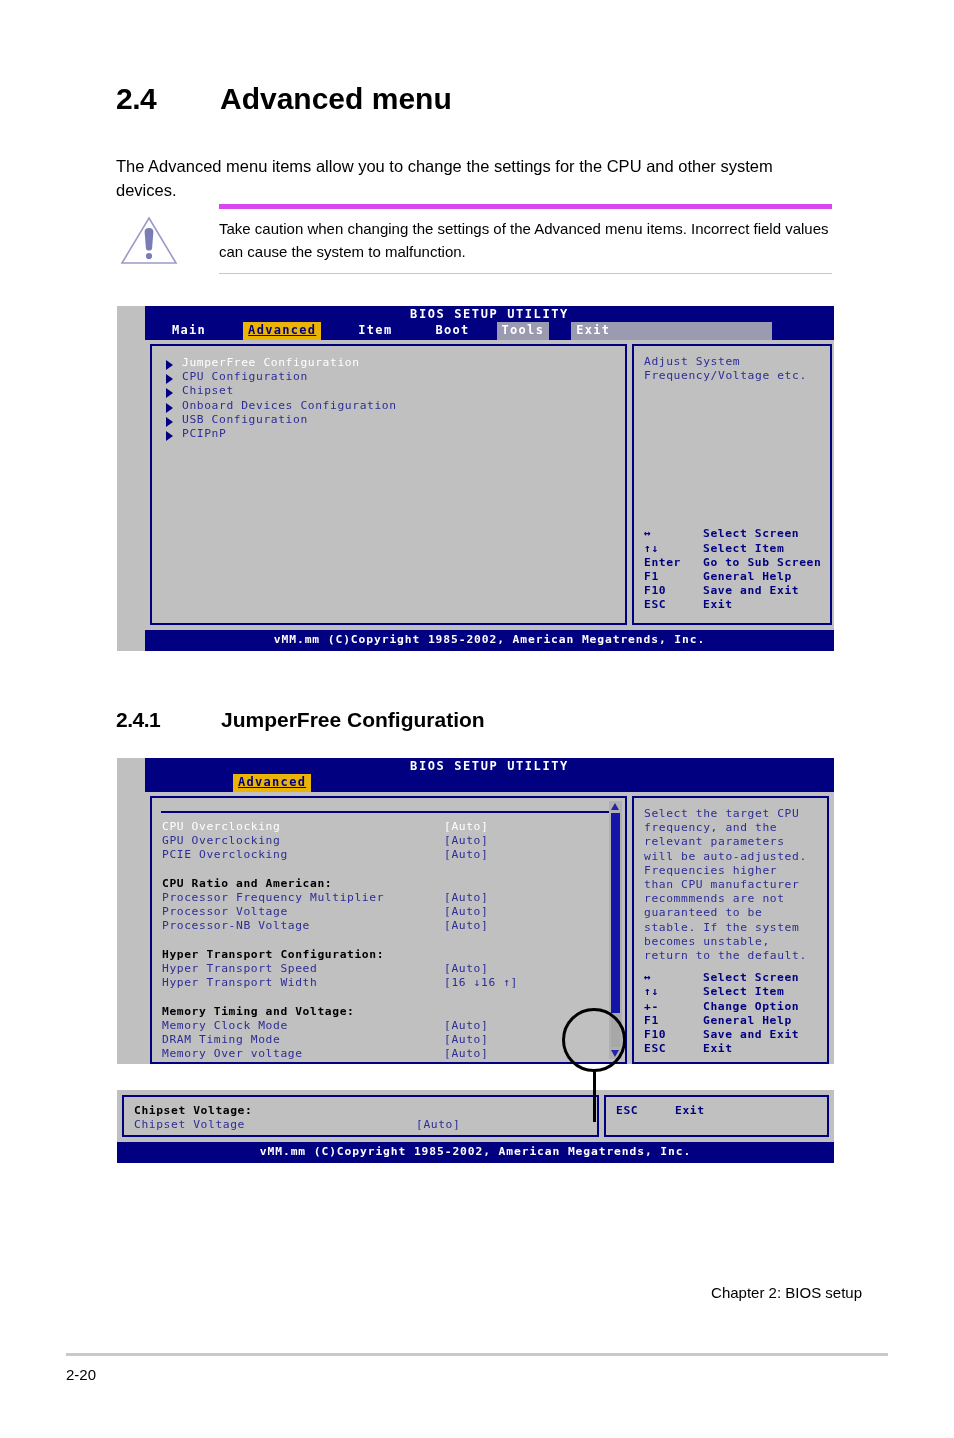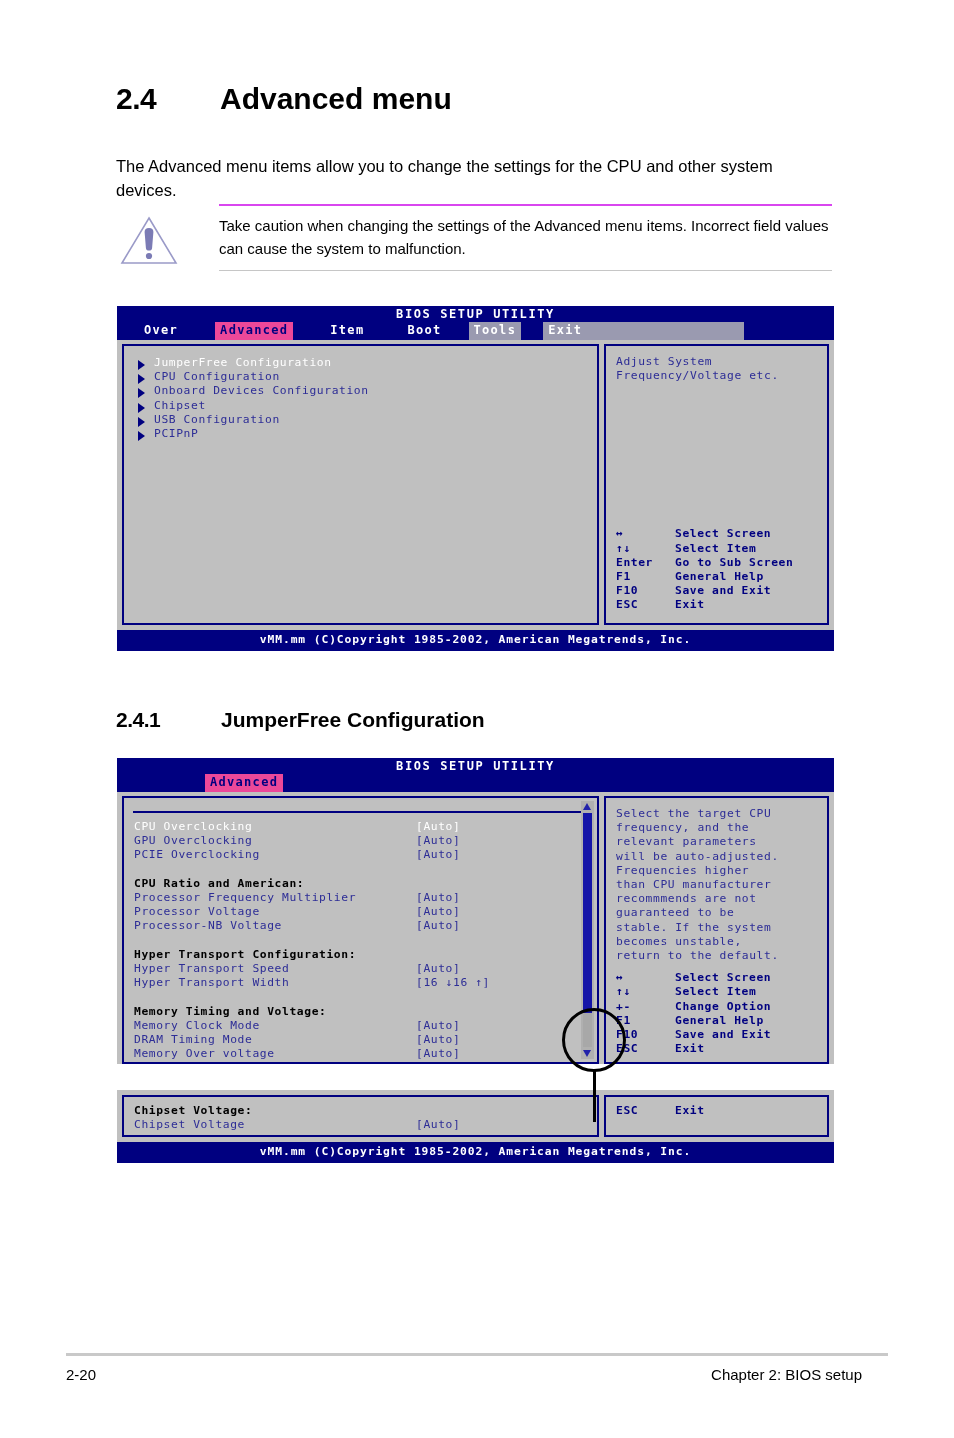--- a/index.html
+++ b/index.html
@@ -56,39 +56,40 @@
   }
   .note-icon {
     position: absolute;
     left: 3px;
     top: 10px;
     width: 60px;
     height: 52px;
   }
   .note-box {
     margin-left: 103px;
-    border-top: 2px solid #d946ef;
+    border-top: 5px solid #d946ef;
     border-bottom: 1px solid #c6c6c6;
     padding: 9px 0 10px 0;
   }
   .note-text {
     font-size: 15px;
     line-height: 1.5;
     width: 612px;
   }
 
   
   .bios {
     position: absolute;
     font-family: "DejaVu Sans Mono", "Liberation Mono", monospace;
     font-size: 11.3px;
     line-height: 14.2px;
     letter-spacing: 0.6px;
     background: #c0c0c0;
     color: #000080;
+    padding-left: 28px;
   }
   .bios-titlebar {
     background: #000080;
     height: 34px;
     position: relative;
   }
   .bios-title {
     position: absolute;
     top: 1px;
     left: 0; right: 0;
@@ -109,22 +110,23 @@
     color: #ffffff;
     font-weight: bold;
     font-size: 12px;
     letter-spacing: 1.3px;
   }
   .bios-menu .m {
     padding: 1px 5px 2px 5px;
     margin: 0;
   }
   .bios-menu .m.active {
-    background: #ec4899;
+    background: #eab308;
     color: #000080;
+    text-decoration: underline;
   }
   .bios-menu .m.dim {
     background: #9a9ab0;
     color: #ffffff;
   }
   .menu-shade {
     position: absolute;
     top: 16px;
     height: 18px;
     background: #9a9ab0;
@@ -294,21 +296,21 @@
   }
   .foot-left {
     position: absolute;
     left: 66px;
     top: 1366px;
     font-size: 15px;
   }
   .foot-right {
     position: absolute;
     right: 66px;
-    top: 1366px;
+    top: 1284px;
     font-size: 15px;
   }
 </style>
 </head>
 <body>
 
 <div class="page">
 
   <div class="sec-head" id="sec24">
     <span class="sec-num">2.4</span>
@@ -328,21 +330,21 @@
     <div class="note-box">
       <div class="note-text">Take caution when changing the settings of the Advanced menu items. Incorrect field values can cause the system to malfunction.</div>
     </div>
   </div>
 
   <div class="bios" id="bios1">
     <div class="bios-titlebar">
       <div class="menu-shade" style="left:456px; width:171px;"></div>
       <div class="bios-title">BIOS SETUP UTILITY</div>
       <div class="bios-menu">
-        <span class="m" style="margin-left:22px;">Over</span>
+        <span class="m" style="margin-left:22px;">Main</span>
         <span class="m active" style="margin-left:32px;">Advanced</span>
         <span class="m" style="margin-left:32px;">Item</span>
         <span class="m" style="margin-left:33px;">Boot</span>
         <span class="m dim" style="margin-left:22px;">Tools</span>
         <span class="m dim" style="margin-left:22px;">Exit</span>
       </div>
     </div>
 
     <div class="bios-body">
       <div class="pane pane-left">
@@ -350,25 +352,25 @@
           <div class="arrowitem">
             <span class="tri"></span>
             <span class="white">JumperFree Configuration</span>
           </div>
           <div class="arrowitem">
             <span class="tri"></span>
             <span class="blue">CPU Configuration</span>
           </div>
           <div class="arrowitem">
             <span class="tri"></span>
-            <span class="blue">Onboard Devices Configuration</span>
+            <span class="blue">Chipset</span>
           </div>
           <div class="arrowitem">
             <span class="tri"></span>
-            <span class="blue">Chipset</span>
+            <span class="blue">Onboard Devices Configuration</span>
           </div>
           <div class="arrowitem">
             <span class="tri"></span>
             <span class="blue">USB Configuration</span>
           </div>
           <div class="arrowitem">
             <span class="tri"></span>
             <span class="blue">PCIPnP</span>
           </div>
         </div>

